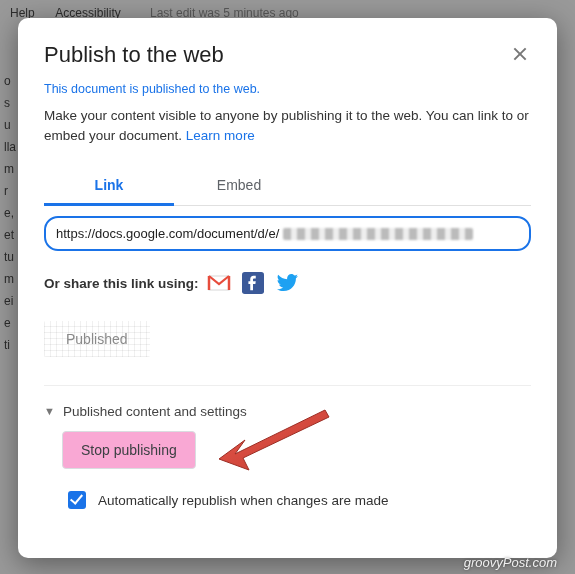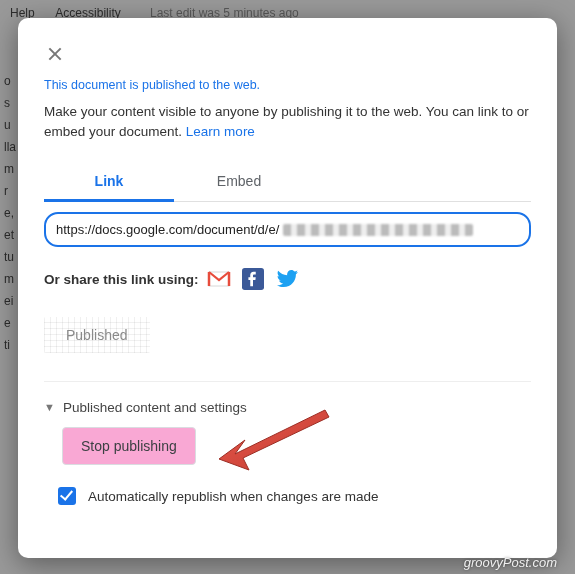--- a/index.html
+++ b/index.html
@@ -58,21 +58,21 @@
   }
   .divider { margin-top: 28px; height: 1px; background: #eee; }
   .collapse-row { margin-top: 18px; display:flex; align-items:center; font-size: 13.5px; color: #444; cursor:pointer; }
   .collapse-row .tri { display:inline-block; margin-right: 8px; color:#777; font-size:11px; transform: translateY(-1px); }
   .stop-btn {
     margin-top: 12px; margin-left: 18px;
     display:inline-block; padding: 10px 18px;
     border: 1px solid #dadce0; background:#f9a8d4; color:#3c4043;
     font-size: 14px; border-radius: 4px; cursor:pointer;
   }
-  .auto-row { margin-top: 22px; margin-left: 14px; display:flex; align-items:center; font-size: 13.5px; color:#333; }
+  .auto-row { margin-top: 22px; margin-left: 24px; display:flex; align-items:center; font-size: 13.5px; color:#333; }
   .chk { width:18px; height:18px; background:#1a73e8; border-radius:3px; margin-right:12px; position:relative; cursor:pointer; }
   .chk::after { content:""; position:absolute; left:5px; top:1px; width:5px; height:10px; border:solid #fff; border-width:0 2px 2px 0; transform: rotate(40deg); }
   .arrow-wrap { position:absolute; left: 215px; top: 404px; width: 120px; height: 70px; pointer-events:none; }
   .watermark { position:absolute; right: 18px; bottom: 4px; font-size: 13px; color: rgba(255,255,255,0.9); font-style: italic; text-shadow: 0 0 3px rgba(0,0,0,0.5);}
 </style>
 </head>
 <body>
 
 <div class="stage">
   <div class="bg-app">
@@ -81,20 +81,21 @@
       <span>Accessibility</span>
     </div>
     <div class="bg-edit">Last edit was 5 minutes ago</div>
     <div class="bg-lorem">o su lla m re, et tu m ei e ti</div>
   </div>
 
   <div class="overlay"></div>
 
   <div class="dialog">
     <div class="dlg-head">
+      <div class="dlg-title">Publish to the web</div>
       <div class="close-x"></div>
     </div>
 
     <div class="status-line">This document is published to the web.</div>
 
     <div class="desc">
       <span>Make your content visible to anyone by publishing it to the web. You can link to or embed your document. </span><a>Learn more</a>
     </div>
 
     <div class="tabs">

